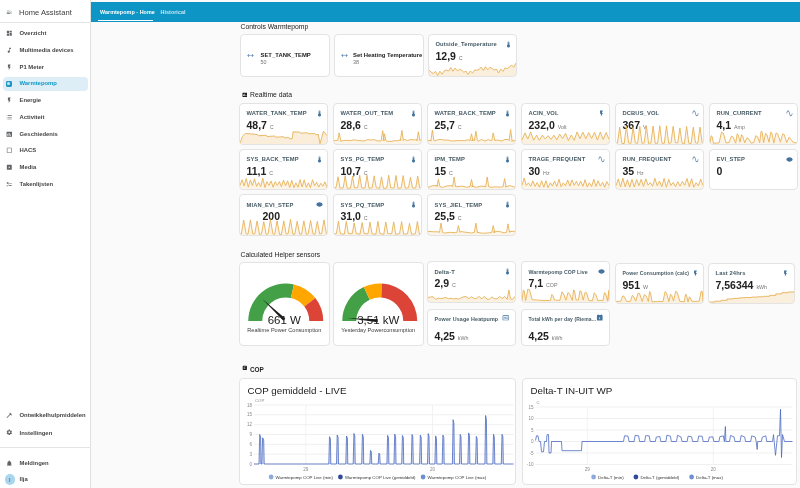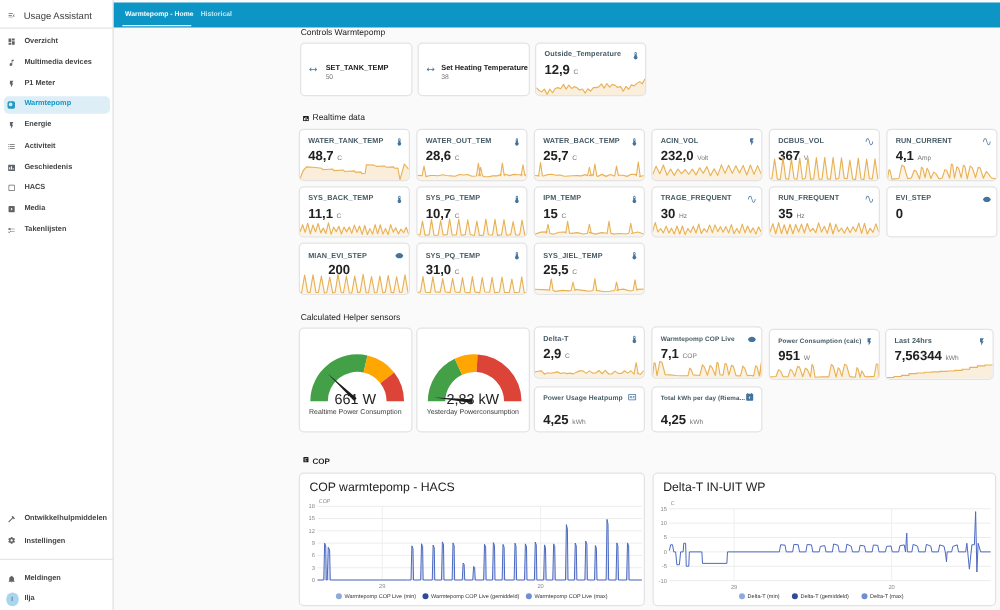--- a/index.html
+++ b/index.html
@@ -7,21 +7,21 @@
 .name{position:absolute;font-size:5.5px;font-weight:bold;color:#455a64;letter-spacing:.1px;white-space:nowrap}
 .val{position:absolute;font-size:10.5px;font-weight:bold;color:#212121;white-space:nowrap}
 .unit{font-size:5.3px;font-weight:normal;color:#757575}
 .stitle{position:absolute;font-size:6.8px;color:#212121;white-space:nowrap}
 .sbitem{position:absolute;font-size:5.9px;font-weight:bold;color:#454545;white-space:nowrap}
 </style></head><body>
 <div class="abs" style="left:0;top:0;width:91px;height:488px;background:#fff;border-right:1px solid #e0e0e0"></div>
 <svg style="position:absolute;left:5.5px;top:8.5px" width="6.5" height="6.5" viewBox="0 0 24 24" opacity="1.00">
     <path d="M21,15.41L19.59,16.83L15.76,13L19.59,9.17L21,10.59L18.59,13L21,15.41M3,6H16V8H3M3,13V11H13V13H3M3,18V16H16V18H3" fill="#5f6a6e"></path>
   </svg>
-<div class="abs" style="left:19px;top:7.5px;font-size:7.6px;color:#3c3c3c">Usage Assistant</div>
+<div class="abs" style="left:19px;top:7.5px;font-size:7.6px;color:#3c3c3c">Home Assistant</div>
 <div class="abs" style="left:0;top:21.5px;width:91px;height:1px;background:#e5e5e5"></div>
 <div class="abs" style="left:3px;top:76.5px;width:85px;height:14.5px;background:#ddeef7;border-radius:4px"></div>
 <svg style="position:absolute;left:5.6px;top:30.2px" width="6.6" height="6.6" viewBox="0 0 24 24" opacity="1.00">
     <path d="M13,3V9H21V3M13,21H21V11H13M3,21H11V15H3M3,13H11V3H3" fill="#606468"></path>
   </svg>
 <div class="sbitem" style="left:19.5px;top:30.2px;color:#454545">Overzicht</div>
 <svg style="position:absolute;left:5.6px;top:46.9px" width="6.6" height="6.6" viewBox="0 0 24 24" opacity="1.00">
     <path d="M12 3V13.55A4 4 0 1 0 14 17V7H18V3H12Z" fill="#606468"></path>
   </svg>
 <div class="sbitem" style="left:19.5px;top:46.9px;color:#454545">Multimedia devices</div>
@@ -278,21 +278,21 @@
     <div class="abs" style="left:0;top:51px;width:100%;text-align:center;font-size:11.5px;color:#212121">661 W</div>
     <div class="abs" style="left:0;top:64px;width:100%;text-align:center;font-size:5.6px;color:#3c3c3c">Realtime Power Consumption</div>
   </div>
 <div class="card" style="left:332.5px;top:262.0px;width:91.5px;height:84.0px">
     <svg width="91" height="84" style="position:absolute;left:0;top:0">
       <path d="M8.25,58.00 A37.5,37.5 0 0 1 29.78,24.07 L35.74,36.74 A23.5,23.5 0 0 0 22.25,58.00 Z" fill="#43a047"></path>
       <path d="M29.78,24.07 A37.5,37.5 0 0 1 48.10,20.57 L47.23,34.55 A23.5,23.5 0 0 0 35.74,36.74 Z" fill="#ffa600"></path>
       <path d="M48.10,20.57 A37.5,37.5 0 0 1 83.25,58.00 L69.25,58.00 A23.5,23.5 0 0 0 47.23,34.55 Z" fill="#db4437"></path>
       <polygon points="13.4,54.9 43.6,59.3 43.9,56.3" fill="#1b1b1b"></polygon>
     </svg>
-    <div class="abs" style="left:0;top:51px;width:100%;text-align:center;font-size:11.5px;color:#212121">2,83 kW</div>
+    <div class="abs" style="left:0;top:51px;width:100%;text-align:center;font-size:11.5px;color:#212121">3,51 kW</div>
     <div class="abs" style="left:0;top:64px;width:100%;text-align:center;font-size:5.6px;color:#3c3c3c">Yesterday Powerconsumption</div>
   </div>
 <div class="card" style="left:426.5px;top:261.0px;width:89.5px;height:42.0px">
     <div class="name" style="left:7px;top:6.5px;font-size:5.8px">Delta-T</div>
     <svg style="position:absolute;left:76.0px;top:6.0px" width="7.0" height="7.0" viewBox="0 0 24 24" opacity="1.00">
       <path d="M15 13V5A3 3 0 0 0 9 5V13A5 5 0 1 0 15 13M12 4A1 1 0 0 1 13 5V8H11V5A1 1 0 0 1 12 4Z" fill="#44739e"></path>
     </svg>
     <div class="val" style="left:7px;top:15px">2,9 <span class="unit">C</span></div>
     <svg class="sp" width="87" height="15" viewBox="0 0 87 15" style="position:absolute;left:0;bottom:0" preserveAspectRatio="none">
       <path d="M0.0,10.5L2.6,10.0L5.1,9.7L7.7,12.4L10.2,11.2L12.8,11.6L15.4,11.1L17.9,10.5L20.5,11.8L23.0,11.2L25.6,11.9L28.1,11.5L30.7,12.1L33.3,10.7L35.8,9.7L38.4,9.7L40.9,11.7L43.5,9.7L46.1,11.5L48.6,11.4L51.2,9.4L53.7,12.0L56.3,9.3L58.9,12.2L61.4,12.2L64.0,9.9L66.5,11.7L69.1,11.8L71.6,9.6L74.2,11.5L76.8,9.6L79.3,12.4L79.4,11.2L80.9,3.0L82.4,11.2L81.9,11.6L84.4,12.6L87.0,9.3L87.0,15.0 L0.0,15.0 Z" fill="rgba(232,177,86,0.18)" stroke="none"></path>
@@ -344,21 +344,21 @@
     <svg style="position:absolute;left:74.5px;top:4.5px" width="7.5" height="7.5" viewBox="0 0 24 24" opacity="1.00">
       <path d="M19,3H18V1H16V3H8V1H6V3H5A2,2 0 0,0 3,5V19A2,2 0 0,0 5,21H19A2,2 0 0,0 21,19V5A2,2 0 0,0 19,3M12,18L9,13H11.2L10.5,8.5L14,13.5H11.7L12,18Z" fill="#44739e"></path>
     </svg>
     <div class="val" style="left:7px;top:20.5px">4,25 <span class="unit">kWh</span></div>
   </div>
 <svg style="position:absolute;left:241.8px;top:365.0px" width="5.6" height="5.6" viewBox="0 0 24 24" opacity="1.00">
     <path d="M5,3H19A2,2 0 0,1 21,5V19A2,2 0 0,1 19,21H5A2,2 0 0,1 3,19V5A2,2 0 0,1 5,3M7,7V9H17V7H7M7,11V13H12V11H7M7,15V17H14V15H7Z" fill="#1c1c1c"></path>
   </svg>
 <div class="stitle" style="left:250px;top:365.5px;font-weight:bold;font-size:6.4px">COP</div>
 <div class="card" style="left:238.5px;top:377.5px;width:277.5px;height:107.5px">
-    <div class="abs" style="left:8px;top:6px;font-size:9.8px;color:#212121">COP warmtepomp - HACS</div>
+    <div class="abs" style="left:8px;top:6px;font-size:9.8px;color:#212121">COP gemiddeld - LIVE</div>
     <svg width="277" height="107" style="position:absolute;left:0;top:0">
       <line x1="14.0" y1="26.0" x2="273.5" y2="26.0" stroke="#e9e9e9" stroke-width="0.7"></line>
       <text x="12.0" y="27.6" font-size="4.6" fill="#8a8a8a" text-anchor="end">18</text>
       <line x1="14.0" y1="35.8" x2="273.5" y2="35.8" stroke="#e9e9e9" stroke-width="0.7"></line>
       <text x="12.0" y="37.4" font-size="4.6" fill="#8a8a8a" text-anchor="end">15</text>
       <line x1="14.0" y1="45.7" x2="273.5" y2="45.7" stroke="#e9e9e9" stroke-width="0.7"></line>
       <text x="12.0" y="47.3" font-size="4.6" fill="#8a8a8a" text-anchor="end">12</text>
       <line x1="14.0" y1="55.5" x2="273.5" y2="55.5" stroke="#e9e9e9" stroke-width="0.7"></line>
       <text x="12.0" y="57.1" font-size="4.6" fill="#8a8a8a" text-anchor="end">9</text>
       <line x1="14.0" y1="65.3" x2="273.5" y2="65.3" stroke="#e9e9e9" stroke-width="0.7"></line>

